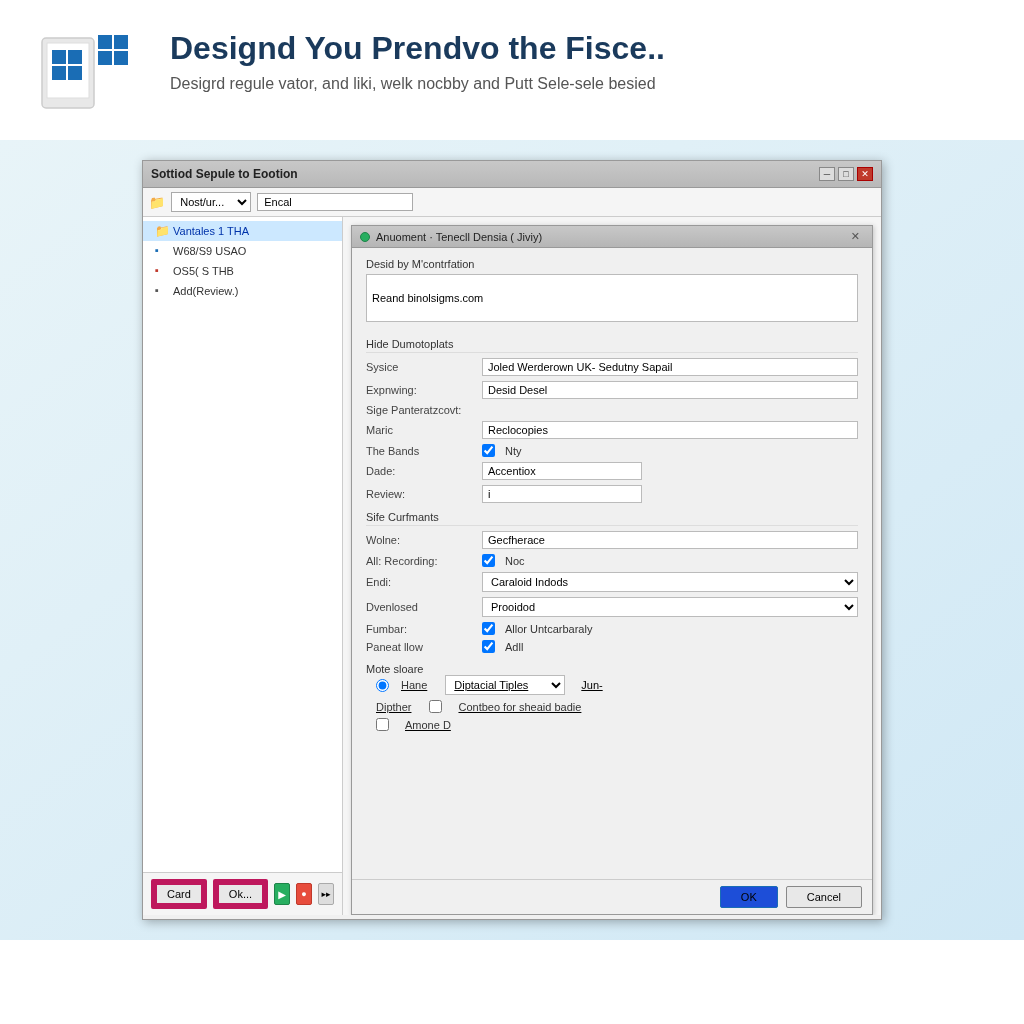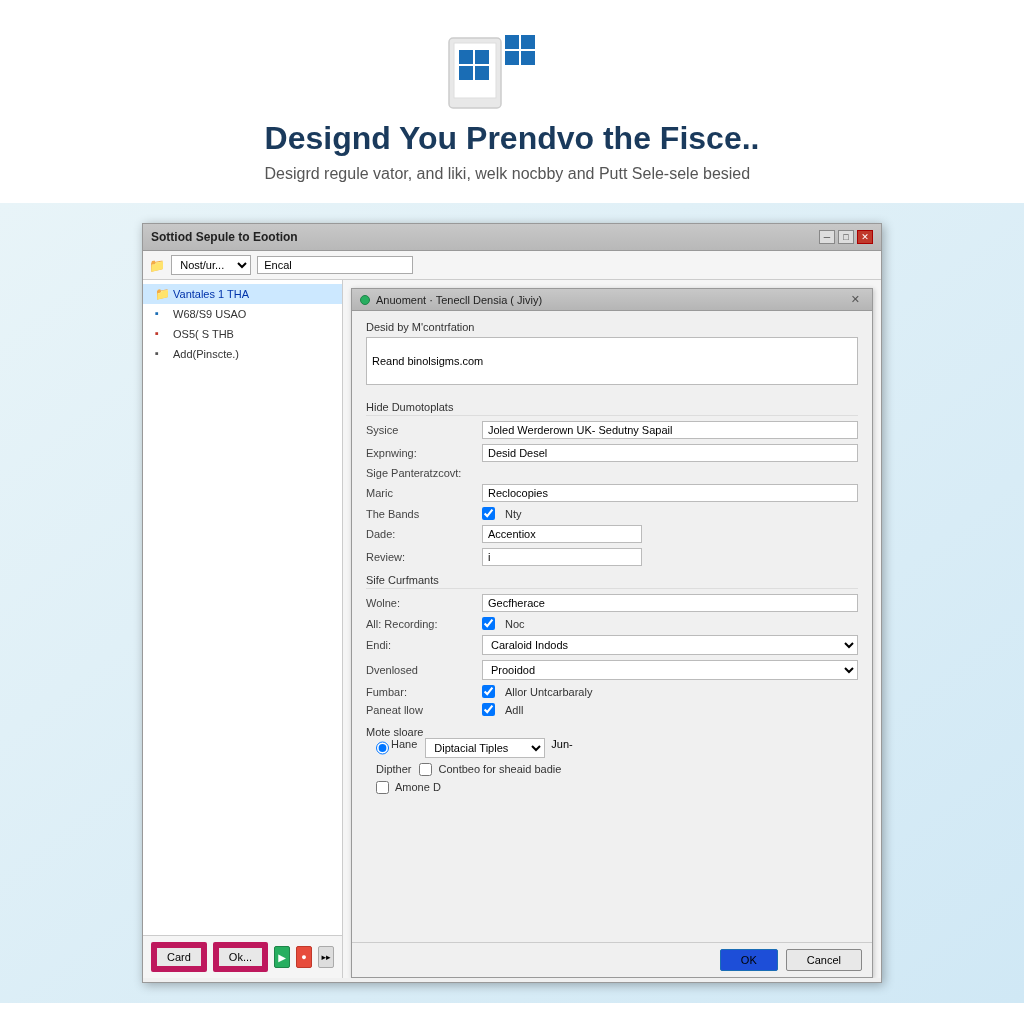--- a/index.html
+++ b/index.html
@@ -7,24 +7,23 @@
       font-family: 'Segoe UI', Arial, sans-serif;
       background: #ffffff;
       width: 1024px;
       min-height: 1024px;
       overflow: hidden;
     }
 
     
     .header {
       display: flex;
-      align-items: center;
+      align-items: flex-start;
       padding: 30px 40px 20px 40px;
       background: #fff;
-      flex-direction: column;
     }
     .header-logo {
       width: 100px;
       height: 90px;
       margin-right: 30px;
       flex-shrink: 0;
     }
     .header-text {
       flex: 1;
     }
@@ -344,23 +343,25 @@
     }
 
     .more-options-title {
       font-size: 11px;
       color: #333;
       margin-top: 10px;
     }
 
     .more-options-row {
       display: flex;
+      align-items: center;
       margin-bottom: 5px;
-      gap: 2px;
+      gap: 12px;
       padding-left: 10px;
+      text-decoration: underline;
     }
     .radio-label {
       font-size: 11px;
       color: #333;
       margin-right: 6px;
     }
 
     .inner-dialog-footer {
       position: absolute;
       bottom: 0;
@@ -444,21 +445,21 @@
           <div class="tree-item">
             <span class="tree-icon file-icon-blue">▪</span>
             <span>W68/S9 USAO</span>
           </div>
           <div class="tree-item">
             <span class="tree-icon file-icon-red">▪</span>
             <span>OS5( S THB</span>
           </div>
           <div class="tree-item">
             <span class="tree-icon file-icon-add">▪</span>
-            <span>Add(Pinscte.)</span>
+            <span>Add(Review.)</span>
           </div>
         </div>
 
         <div class="left-panel-footer">
           <button class="footer-btn">Card</button>
           <button class="footer-btn">Ok...</button>
           <div class="play-btn">▶</div>
           <div class="rec-btn">●</div>
           <div class="more-btn">▸▸</div>
         </div>

